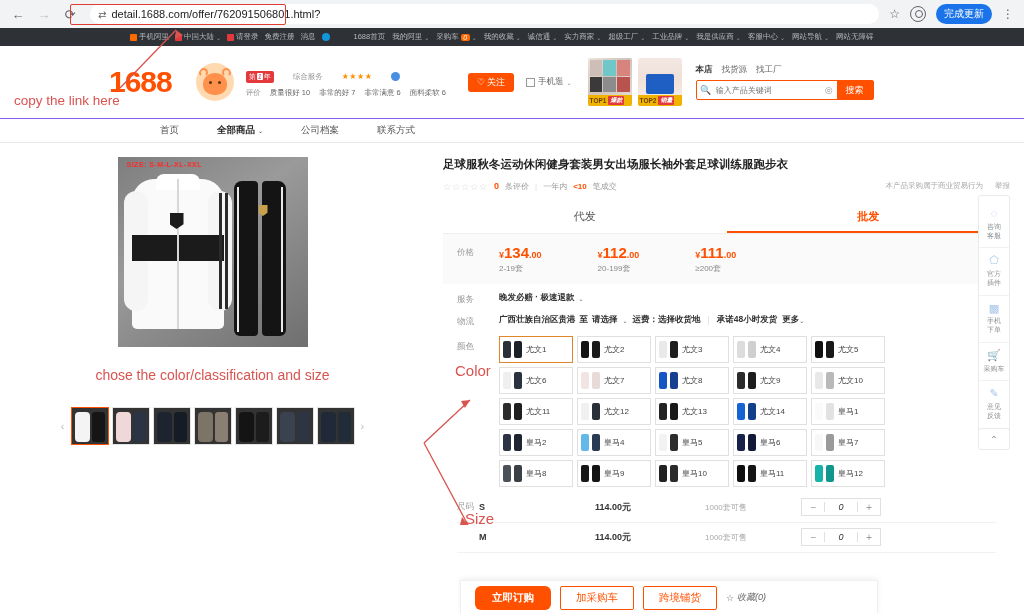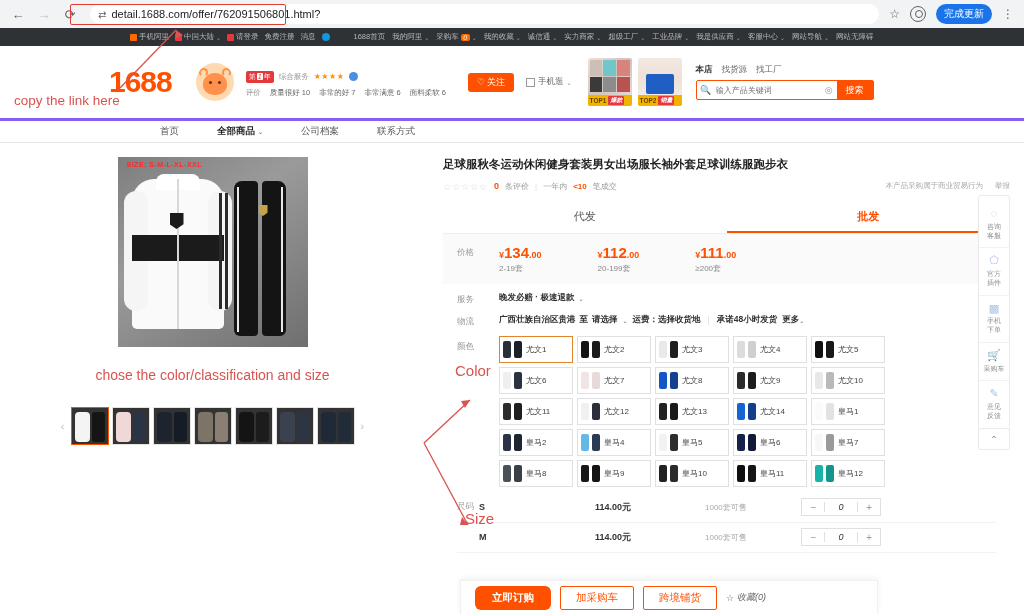--- a/index.html
+++ b/index.html
@@ -116,21 +116,21 @@
   }
   .shop-avatar .horn-l { left:3px; }
   .shop-avatar .horn-r { right:3px; }
   .shop-avatar .eye {
     position:absolute; top:18px; width:3px;height:3px;background:#5b3415;border-radius:50%;
   }
   .shop-avatar .eye.l{left:13px;} .shop-avatar .eye.r{right:13px;}
   .shop-info { margin-left: 12px; }
   .shop-name-row { display:flex; align-items:center; gap:6px;}
   .shop-name { font-size: 14px; font-weight: bold; color: #222; }
-  .shop-meta { display:flex; align-items:center; gap:5px; margin-top:4px;}
+  .shop-meta { display:flex; align-items:center; gap:19px; margin-top:4px;}
   .badge-year {
     background:#e4393c;color:#fff;font-size:7px;padding:1px 3px;border-radius:2px;
     display:flex; align-items:center; gap:1px;
   }
   .badge-year .n { background:#fff; color:#e4393c; padding:0 1px; border-radius:1px;}
   .meta-label { font-size:7.5px; color:#999;}
   .stars { color:#ff9000; font-size:8px; letter-spacing:0.5px;}
   .cert-dot { width:9px;height:9px;border-radius:50%;background:#4a90e2;}
   .shop-tags { display:flex; gap:9px; margin-top:5px; font-size:7.5px; color:#666;}
   .shop-tags .k { color:#999; }
@@ -180,21 +180,21 @@
     font-family:"Liberation Sans",sans-serif; min-width:0;
   }
   .cam-ico { font-size:9px; color:#999; padding:0 4px;}
   .search-go {
     background:#ff5000;color:#fff;font-size:9px;height:100%;
     display:flex;align-items:center;padding:0 9px;
   }
 
   
   .shop-nav {
-    height: 25px; border-top:3px solid #8b5cf6; border-bottom:1px solid #e8e8e8;
+    height: 25px; border-top:1px solid #8b5cf6; border-bottom:1px solid #e8e8e8;
     display:flex; align-items:center; padding-left:160px; gap:38px;
     font-size:9.5px; color:#555; background:#fff;
   }
   .shop-nav .act { font-weight:bold; color:#222; display:flex; align-items:center; gap:3px;}
 
   
   .page { display:flex; background:#fff; height: 452px; position:relative;}
   .gallery { width: 425px; padding-top: 14px; }
   .main-img {
     width: 190px; height: 190px; margin: 0 auto;

